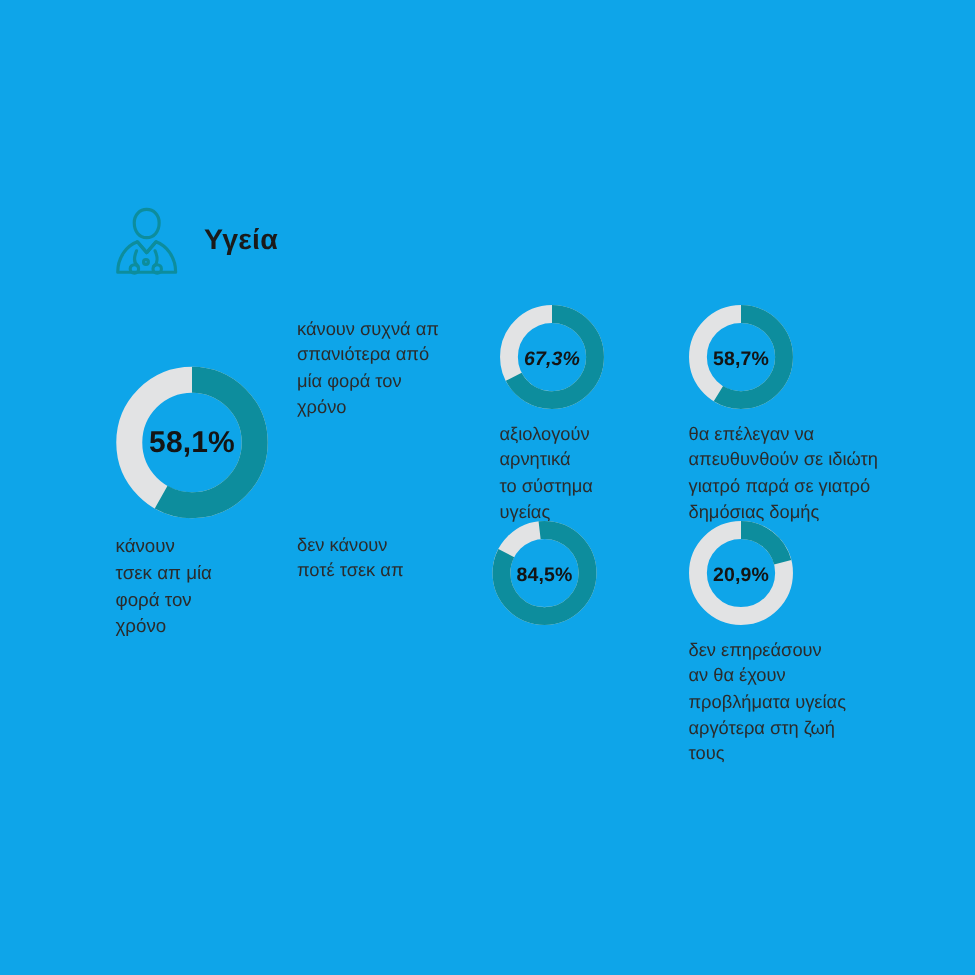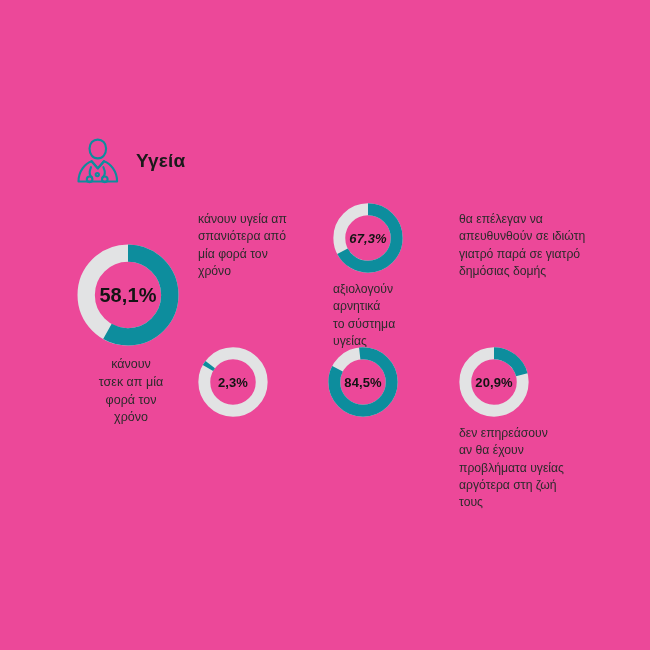--- a/index.html
+++ b/index.html
@@ -7,21 +7,21 @@
     width: 650px;
     height: 650px;
     background: #ffffff;
     font-family: "Liberation Sans", sans-serif;
     overflow: hidden;
   }
   #infographic {
     position: relative;
     width: 650px;
     height: 650px;
-    background: #ec4899;
+    background: #0ea5e9;
   }
 
   
   .header {
     position: absolute;
     left: 72px;
     top: 136px;
     display: flex;
     align-items: center;
     gap: 12px;
@@ -58,21 +58,21 @@
   }
 
   
   .stat-main { left: 77px; top: 244px; }
   .stat-main .donut-wrap { width: 102px; height: 102px; }
   .stat-main .donut-value { font-size: 20px; }
   .stat-main .caption {
     margin-top: 10px;
     width: 108px;
     font-size: 12.5px;
-    text-align: center;
+    text-align: left;
   }
 
   
   .stat-sm .donut-wrap { width: 70px; height: 70px; }
   .stat-sm .donut-value { font-size: 13px; }
   .stat-sm .caption {
     margin-top: 8px;
     font-size: 12.2px;
     text-align: left;
     width: 128px;
@@ -127,55 +127,57 @@
       </svg>
       <div class="donut-value" style="color: rgb(20, 20, 20);">58,1%</div>
     </div>
     <div class="caption" style="color: rgb(43, 43, 43);">κάνουν
 τσεκ απ μία
 φορά τον
 χρόνο</div>
   </div>
 
   <div class="stat stat-sm stat-c2r1">
-    <div class="caption" style="color: rgb(43, 43, 43);">κάνουν υγεία απ
+    <div class="caption" style="color: rgb(43, 43, 43);">κάνουν συχνά απ
 σπανιότερα από
 μία φορά τον
 χρόνο</div>
   </div>
 
   <div class="stat stat-sm stat-c3r1">
     <div class="donut-wrap">
       <svg class="donut-svg" viewBox="0 0 100 100" width="70" height="70">
         <circle class="track" cx="50" cy="50" r="41" fill="none" stroke="#e2e3e4" stroke-width="17"></circle>
         <circle class="arc" cx="50" cy="50" r="41" fill="none" stroke="#0d8d9d" stroke-width="17" transform="rotate(-90 50 50)" stroke-dasharray="173.3719321810063 84.23866541335673"></circle>
       </svg>
       <div class="donut-value" style="color: rgb(20, 20, 20); font-style: italic;">67,3%</div>
     </div>
     <div class="caption" style="color: rgb(43, 43, 43);">αξιολογούν
 αρνητικά
 το σύστημα
 υγείας</div>
   </div>
 
   <div class="stat stat-sm stat-c4r1">
+    <div class="donut-wrap">
+      <svg class="donut-svg" viewBox="0 0 100 100" width="70" height="70">
+        <circle class="track" cx="50" cy="50" r="41" fill="none" stroke="#e2e3e4" stroke-width="17"></circle>
+        <circle class="arc" cx="50" cy="50" r="41" fill="none" stroke="#0d8d9d" stroke-width="17" transform="rotate(-90 50 50)" stroke-dasharray="151.21742078789111 106.3931768064719"></circle>
+      </svg>
+      <div class="donut-value" style="color: rgb(20, 20, 20);">58,7%</div>
+    </div>
     <div class="caption" style="color: rgb(43, 43, 43);">θα επέλεγαν να
 απευθυνθούν σε ιδιώτη
 γιατρό παρά σε γιατρό
 δημόσιας δομής</div>
   </div>
 
   <div class="stat stat-sm stat-c2r2">
-    <div class="donut-wrap">
-      <svg class="donut-svg" viewBox="0 0 100 100" width="70" height="70">
-        <circle class="track" cx="50" cy="50" r="41" fill="none" stroke="#e2e3e4" stroke-width="17"></circle>
-        <circle class="arc" cx="50" cy="50" r="41" fill="none" stroke="#0d8d9d" stroke-width="17" transform="rotate(-90 50 50)" stroke-dasharray="5.925043744670349 251.68555384969267" stroke-dashoffset="-213.817"></circle>
-      </svg>
-      <div class="donut-value" style="color: rgb(20, 20, 20);">2,3%</div>
-    </div>
+    <div class="caption" style="color: rgb(43, 43, 43);">δεν κάνουν
+ποτέ τσεκ απ</div>
   </div>
 
   <div class="stat stat-sm stat-c3r2">
     <div class="donut-wrap">
       <svg class="donut-svg" viewBox="0 0 100 100" width="70" height="70">
         <circle class="track" cx="50" cy="50" r="41" fill="none" stroke="#e2e3e4" stroke-width="17"></circle>
         <circle class="arc" cx="50" cy="50" r="41" fill="none" stroke="#0d8d9d" stroke-width="17" transform="rotate(-90 50 50)" stroke-dasharray="217.68095496723674 39.92964262712627" stroke-dashoffset="5.152"></circle>
       </svg>
       <div class="donut-value" style="color: rgb(20, 20, 20);">84,5%</div>
     </div>

